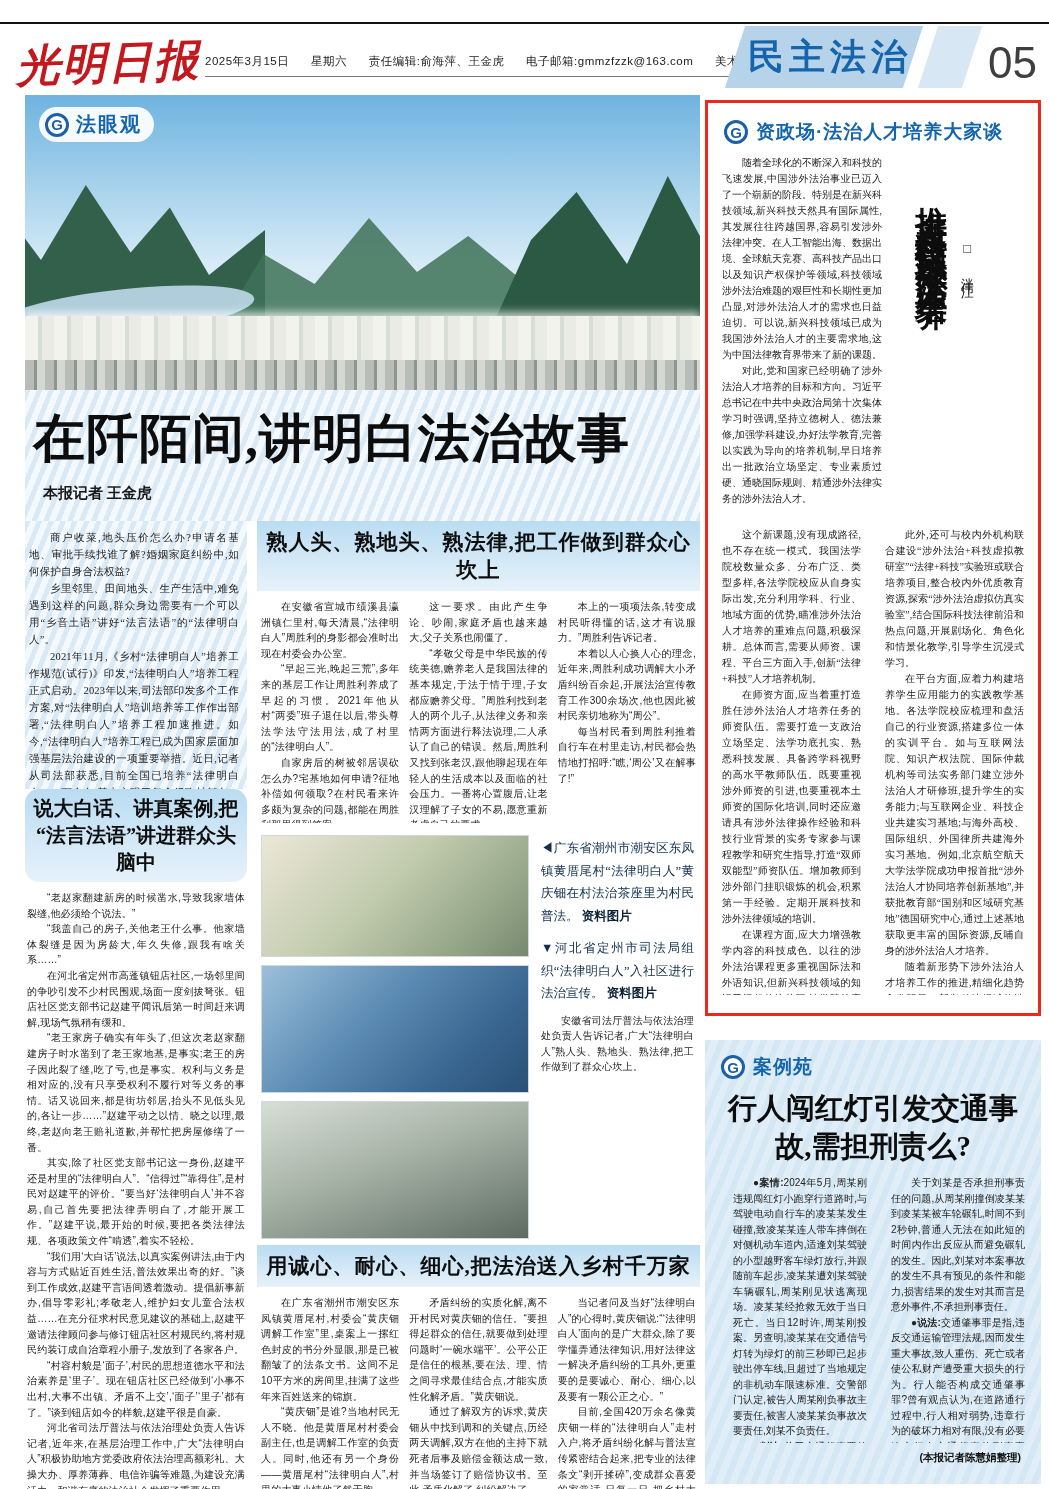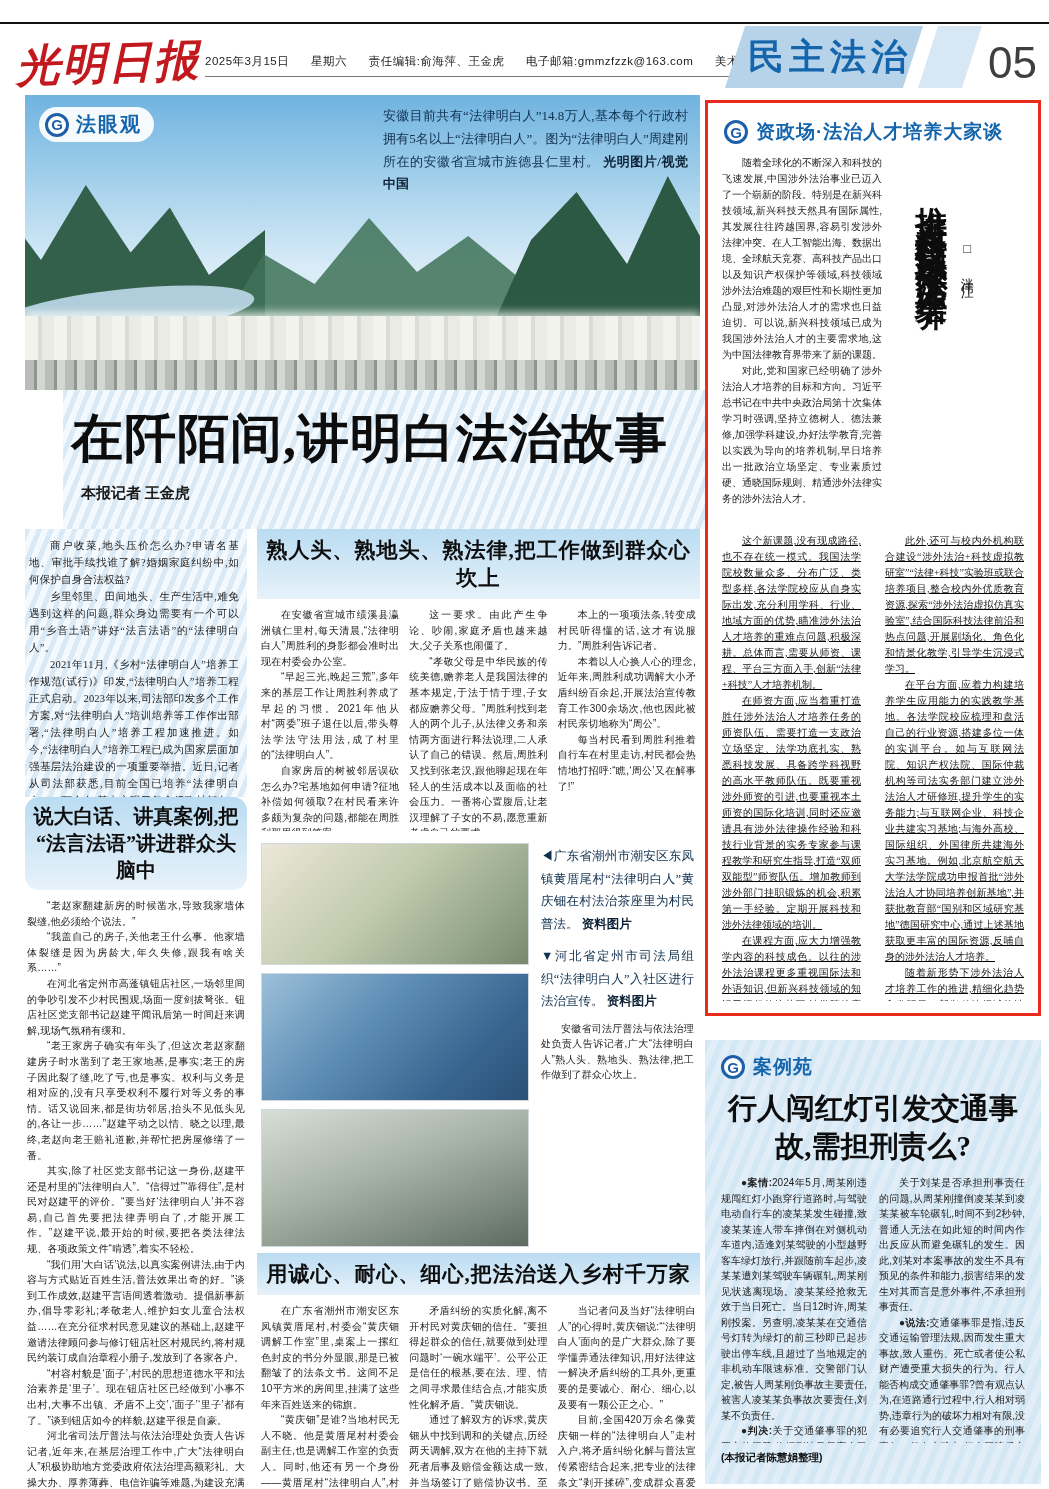--- a/index.html
+++ b/index.html
@@ -37,21 +37,21 @@
     background:rgba(255,255,255,.92); border-radius:20px; padding:4px 12px 4px 6px; }
   .gicon { display:inline-flex; align-items:center; justify-content:center; width:24px; height:24px;
     border:3px solid #1e5fa9; border-radius:50%; color:#1e5fa9; font-weight:900; font-size:15px; background:#fff; }
   .col-badge b { color:#1565ad; font-size:20px; letter-spacing:2px;text-align:center; }
   .photo-cap { position:absolute; right:12px; top:10px; width:305px; font-family:"Liberation Serif", serif;
     font-size:13px; line-height:1.75; color:#11304f; text-align:justify; }
   .photo-cap .credit { font-weight:900; color:#0d2236; }
 
   
   .stripes { background:repeating-linear-gradient(112deg,#d9eaf6 0 5px,#f4f9fd 5px 11px); }
-  .headline-band { width:675px; padding:14px 8px 12px 8px;margin-left:38px; }
+  .headline-band { width:675px; padding:14px 8px 4px 8px; }
   .main-headline { font-family:"Liberation Serif", serif; font-weight:900; font-size:52px; color:#0d0d0d; letter-spacing:1px; }
   .byline { font-family:"Liberation Serif", serif; font-weight:700; font-size:15px; color:#1a1a1a; padding:10px 8px 14px 10px; }
 
   
   .body-grid { display:flex; width:675px; }
   .colL { width:232px; padding-right:10px; }
   .colR { flex:1; }
 
   .intro { padding:8px 8px 10px 4px; height:268px; overflow:hidden; }
   .intro p { font-family:"Liberation Serif", serif; font-size:10.5px; line-height:1.62; color:#222; text-indent:2em; text-align:justify; }
@@ -82,34 +82,34 @@
   .op-box { border:3px solid #ea2b1c; background:#fff; padding:12px 14px 10px 14px; height:916px; overflow:hidden; }
   .op-badge { display:flex; align-items:center; gap:8px; padding:4px 0 10px 2px; }
   .op-badge b { color:#1565ad; font-size:19px; letter-spacing:1px; }
   .op-top { display:flex; }
   .op-top-left { width:160px; height:372px; overflow:hidden; }
   .op-body p, .op-top-left p { font-family:"Liberation Serif", serif; font-size:10px; line-height:1.6; color:#222; text-indent:2em; text-align:justify; }
   .v-wrap { flex:1; display:flex; justify-content:center; padding-top:26px; }
   .v-title { writing-mode:vertical-rl; font-family:"Liberation Serif", serif; font-weight:900; font-size:32px;
     color:#0d0d0d; height:344px; line-height:1.3; letter-spacing:6px; }
   .v-author { writing-mode:vertical-rl; font-family:"Liberation Serif", serif; font-size:13px; color:#222; letter-spacing:4px; margin:60px 20px 0 6px; }
-  .op-body { display:flex; gap:24px; margin-top:6px; height:468px; overflow:hidden;text-decoration:underline; }
+  .op-body { display:flex; gap:24px; height:468px; overflow:hidden; }
   .op-body > div { flex:1; overflow:hidden; }
 
   
   .case-panel { margin-top:24px; background:repeating-linear-gradient(112deg,#d3e7f5 0 6px,#e1eef8 6px 13px);
     padding:14px 16px 12px 16px; height:444px; overflow:hidden; }
   .case-badge { display:flex; align-items:center; gap:8px; padding-bottom:8px; }
   .case-badge b { color:#1565ad; font-size:19px; letter-spacing:1px; }
   .case-headline { font-family:"Liberation Serif", serif; font-weight:900; font-size:29px; line-height:1.3; color:#0d0d0d; padding:2px 2px 10px 2px;text-align:center; }
   .case-cols { display:flex; gap:12px; height:268px; overflow:hidden; }
   .case-cols > div { flex:1; overflow:hidden; }
-  .case-cols p { font-size:10px; line-height:1.55; color:#222; text-indent:2em; text-align:justify; }
+  .case-cols p { font-size:10px; line-height:1.55; color:#222; text-indent:2em; text-align:justify;margin-left:12px; }
   .case-cols p b { font-weight:900; }
-  .case-credit { text-align:left; font-size:10.5px; font-weight:900; color:#111; padding:8px 4px 0 0; }
+  .case-credit { text-align:right; font-size:10.5px; font-weight:900; color:#111; padding:8px 4px 0 0; }
 </style>
 </head>
 <body>
 
 <div class="page">
 
   <div class="top-rule"></div>
   <div class="logo">光明日报</div>
   <div class="dateline">
     <span>2025年3月15日</span>
@@ -130,24 +130,20 @@
       <div class="mtn m1"></div>
       <div class="mtn m2"></div>
       <div class="mtn m3"></div>
       <div class="river"></div>
       <div class="city"></div>
       <div class="roofs"></div>
       <div class="col-badge">
         <span class="gicon">G</span>
         <b>法眼观</b>
       </div>
-      <div class="photo-cap">
-        <span>安徽目前共有“法律明白人”14.8万人,基本每个行政村拥有5名以上“法律明白人”。图为“法律明白人”周建刚所在的安徽省宣城市旌德县仁里村。</span>
-        <span class="credit">光明图片/视觉中国</span>
-      </div>
     </div>
 
     <div class="headline-band stripes">
       <div class="main-headline">在阡陌间,讲明白法治故事</div>
       <div class="byline">本报记者 王金虎</div>
     </div>
 
     <div class="body-grid">
 
       <div class="colL">

